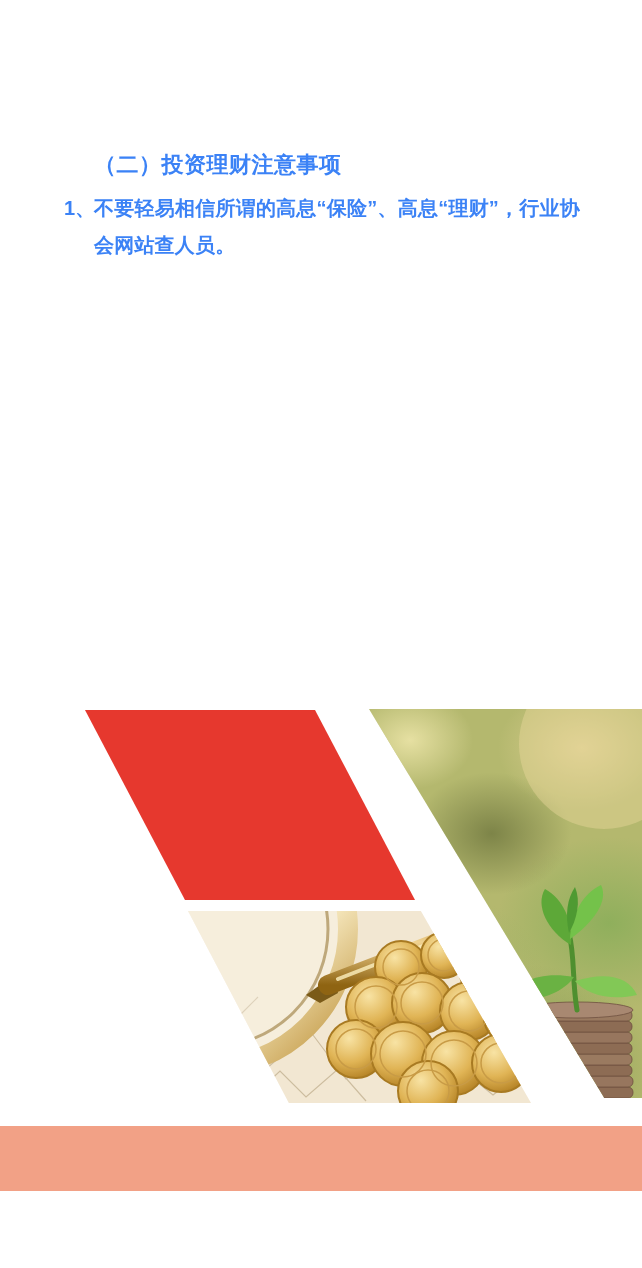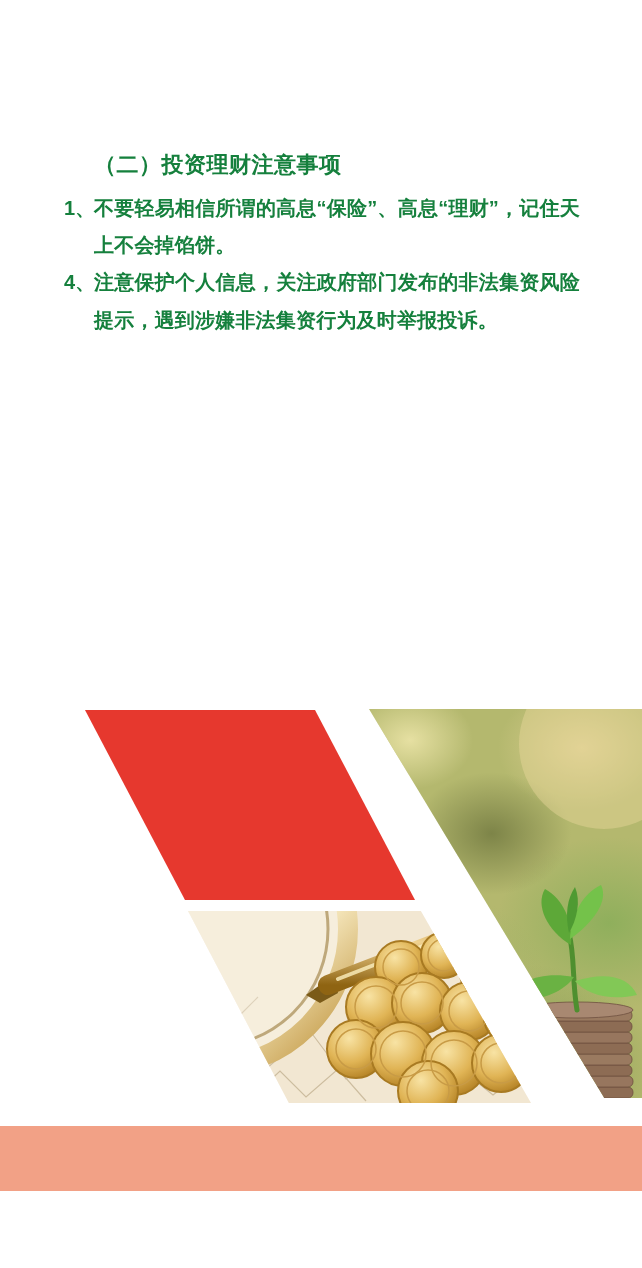--- a/index.html
+++ b/index.html
@@ -9,21 +9,21 @@
     margin:0 auto;
     background:#ffffff;
     overflow:hidden;
     font-family:"Liberation Sans","DejaVu Sans",sans-serif;
   }
   
   .text-block{
     position:absolute;
     left:64px;top:146px;
     width:516px;
-    color:#15803d;
+    color:#3b82f6;
   }
   .doc-heading{
     margin:0 0 6px 30px;
     font-size:22px;
     font-weight:bold;
     line-height:38px;
     letter-spacing:0.5px;
   }
   .doc-item{
     font-size:20px;
@@ -66,25 +66,24 @@
   }
 </style>
 </head>
 <body>
 
 <div class="canvas">
 
   <div class="text-block">
     <h1 class="doc-heading">（二）投资理财注意事项</h1>
 
-    <div class="doc-item"><span class="num">1、</span><span>不要轻易相信所谓的高息“保险”、高息“理财”，记住天上不会掉馅饼。</span></div>
+    <div class="doc-item"><span class="num">1、</span><span>不要轻易相信所谓的高息“保险”、高息“理财”，行业协会网站查人员。</span></div>
 
 
 
-    <div class="doc-item"><span class="num">4、</span><span>注意保护个人信息，关注政府部门发布的非法集资风险提示，遇到涉嫌非法集资行为及时举报投诉。</span></div>
   </div>
 
   <div class="shape red-par"></div>
 
   <div class="shape coins-par">
     <svg width="343" height="192" viewBox="0 0 343 192">
       <defs>
         <radialGradient id="coinG" cx="38%" cy="32%" r="75%">
           <stop offset="0%" stop-color="#f8e3a4"></stop>
           <stop offset="55%" stop-color="#e0b455"></stop>

